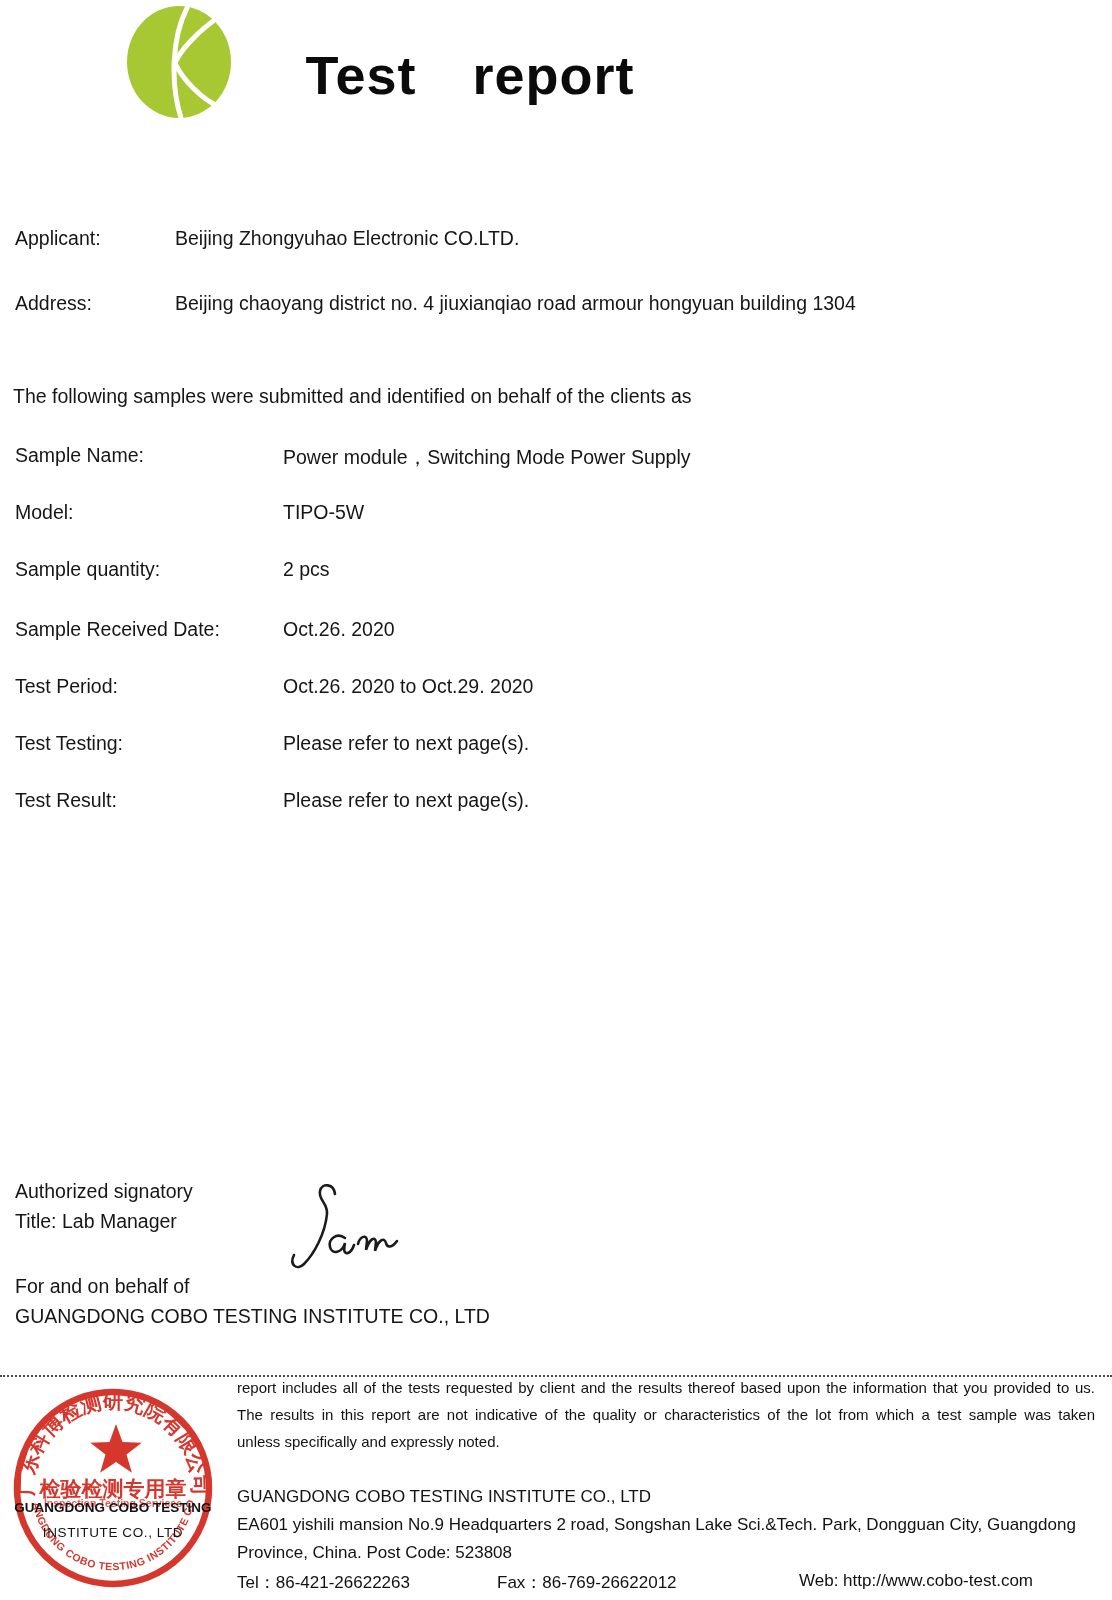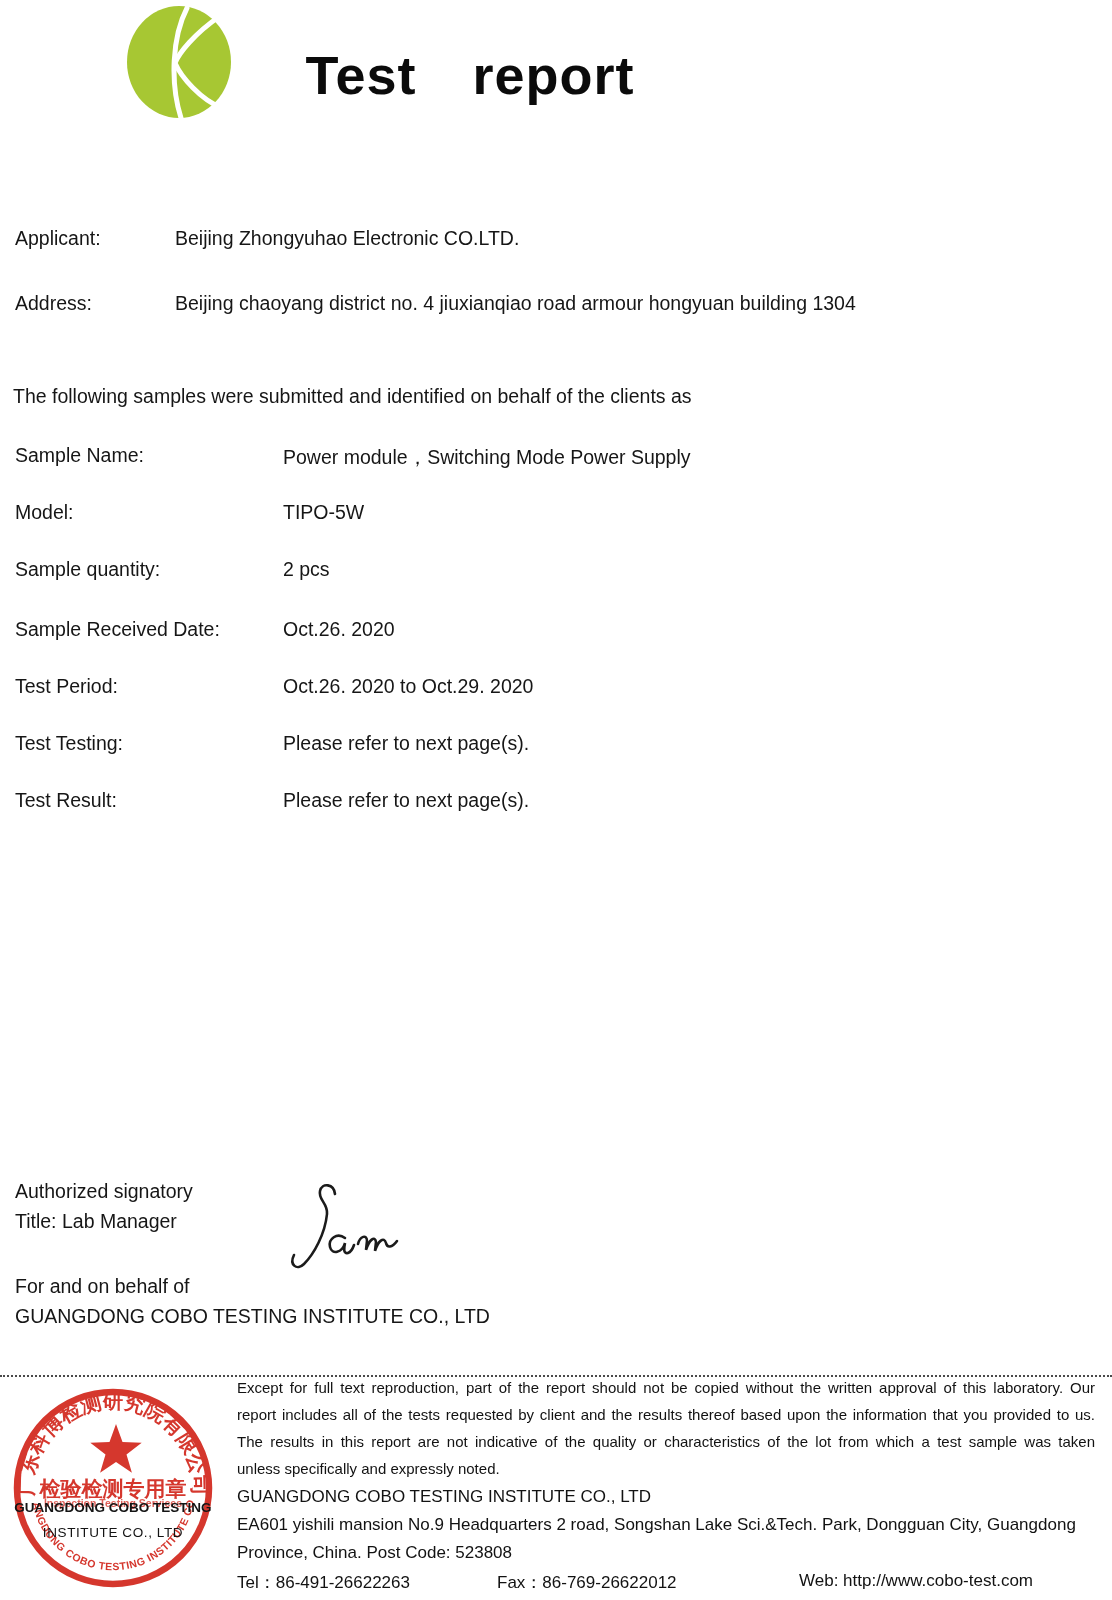--- a/index.html
+++ b/index.html
@@ -133,28 +133,27 @@
       <text x="103" y="122" font-size="10.5" font-weight="bold" fill="#d2281e" opacity="0.8" text-anchor="middle">Inspection Testing Services</text>
       <text font-size="10.5" font-weight="bold" fill="#d2281e" text-anchor="middle" letter-spacing="0.5">
         <textPath href="#arcBottom" startOffset="50%">GUANGDONG COBO TESTING INSTITUTE CO.,L</textPath>
       </text>
     </g>
     <text x="103" y="127" font-size="13.5" font-weight="bold" fill="#141414" text-anchor="middle">GUANGDONG COBO TESTING</text>
     <text x="103" y="152" font-size="13.5" fill="#141414" text-anchor="middle" letter-spacing="0.6">INSTITUTE CO., LTD</text>
   </svg>
 
   <div class="disclaimer">
-    <div class="jline">Except for full text reproduction, part of the report should not be copied without the written approval of this laboratory. Our</div>
     <div class="jline">report includes all of the tests requested by client and the results thereof based upon the information that you provided to us.</div>
     <div class="jline">The results in this report are not indicative of the quality or characteristics of the lot from which a test sample was taken</div>
     <div>unless specifically and expressly noted.</div>
   </div>
 
   <div class="finfo" style="top:1487px;">GUANGDONG COBO TESTING INSTITUTE CO., LTD</div>
   <div class="finfo" style="top:1515px;">EA601 yishili mansion No.9 Headquarters 2 road, Songshan Lake Sci.&amp;Tech. Park, Dongguan City, Guangdong</div>
   <div class="finfo" style="top:1543px;">Province, China. Post Code: 523808</div>
   <div class="finfo contact" style="top:1571px;width:860px;height:24px;">
-    <span class="c-tel">Tel：86-491-26622263</span>
+    <span class="c-tel">Tel：86-421-26622263</span>
     <span class="c-fax">Fax：86-769-26622012</span>
     <span class="c-web">Web: http://www.cobo-test.com</span>
   </div>
 
 </div>
 
 </body></html>

